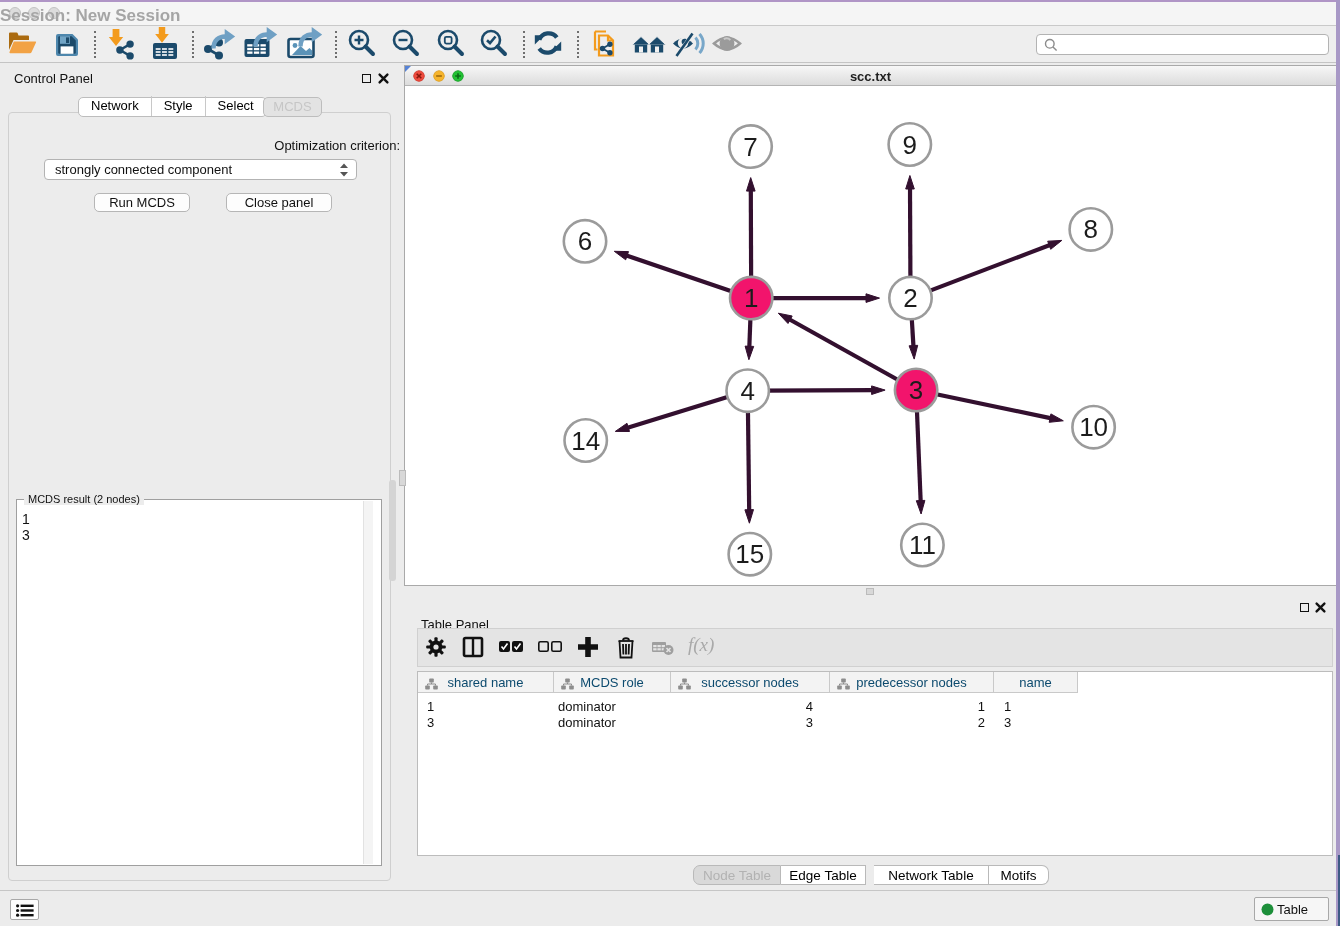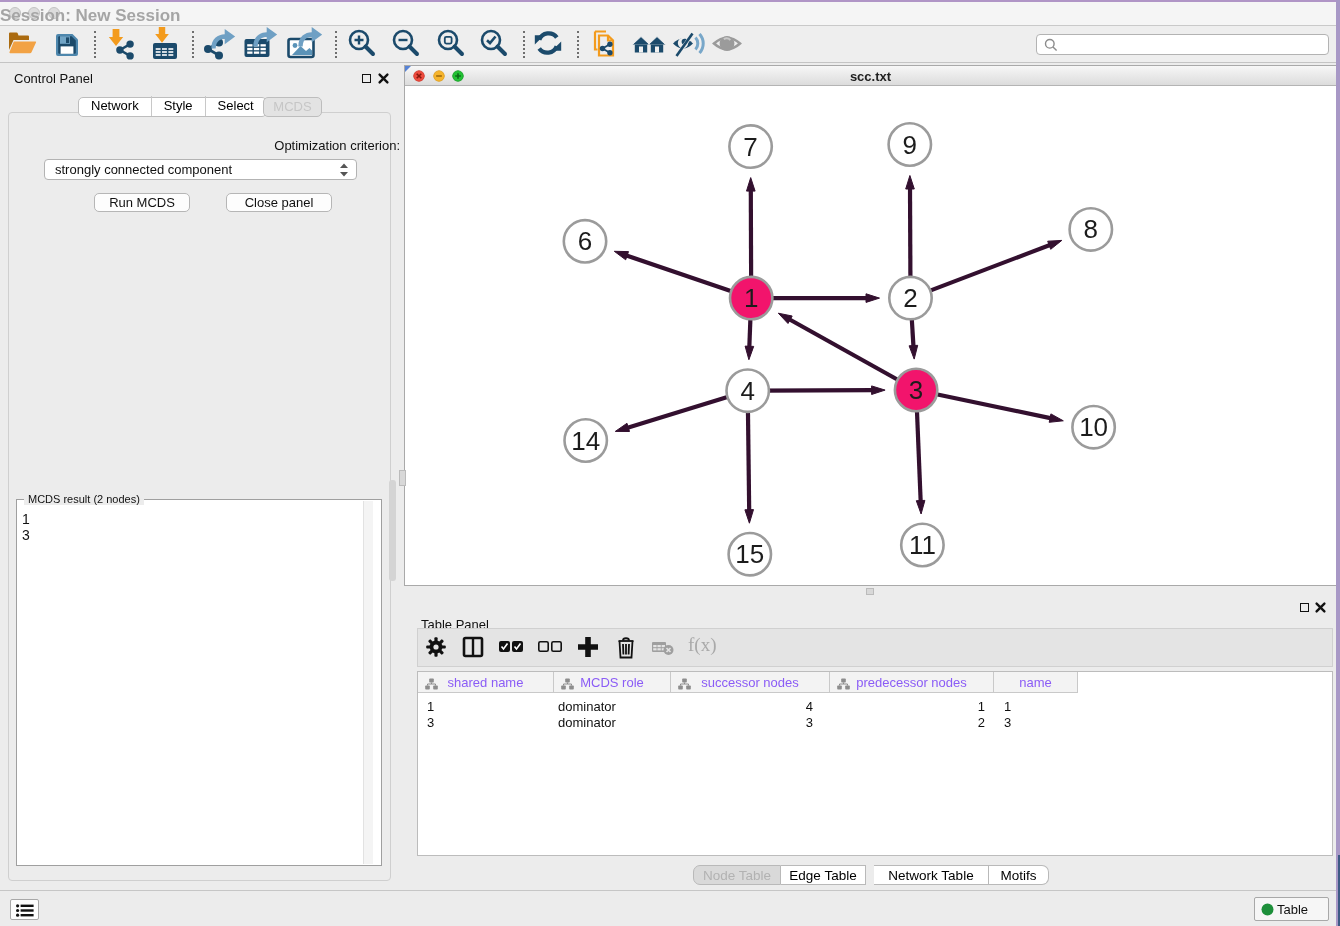--- a/index.html
+++ b/index.html
@@ -28,21 +28,21 @@
 #cp-scroll { left:389px; top:480px; width:7px; height:101px; background:#d4d4d4; border-radius:3px; }
 
 #netwin { left:404px; top:65px; width:933px; height:521px; background:#fff; border:1px solid #a9a9a9; }
 #nettitle { left:0; top:0; width:100%; height:20px; background:linear-gradient(#f7f7f7,#dcdcdc); border-bottom:1px solid #b4b4b4; }
 #nettitle .t { width:100%; text-align:center; font-size:13px; font-weight:bold; color:#222; margin-top:3px; }
 .mac { width:12px; height:12px; border-radius:50%; top:4px; }
 
 #tp-title { left:421px; top:601px; font-size:13px; color:#111;margin-top:16px; }
 #tp-toolbar { left:417px; top:628px; width:916px; height:39px; background:#e4e4e4; border:1px solid #d0d0d0; }
 #tp-table { left:417px; top:671px; width:916px; height:185px; background:#fff; border:1px solid #bcbcbc; }
-.th { position:absolute; top:0; height:21px; background:#f3f3f3; border-right:1px solid #c9c9c9; border-bottom:1px solid #c9c9c9; font-size:13px; color:#8b5cf6; text-align:center; line-height:21px; }
+.th { position:absolute; top:0; height:21px; background:#f3f3f3; border-right:1px solid #c9c9c9; border-bottom:1px solid #c9c9c9; font-size:13px; color:#0c4a6e; text-align:center; line-height:21px; }
 .td { position:absolute; font-size:13px; color:#111; }
 
 .btab { position:absolute; top:865px; height:20px; font-size:13.5px; text-align:center; line-height:20px; color:#000; background:#fff; border:1px solid #b9b9b9; }
 
 #statusbar { left:0; top:890px; width:1340px; height:36px; background:#ececec; border-top:1px solid #c6c6c6; }
 #rightstrip { left:1336px; top:0; width:4px; height:926px; background:#a898c6; }
 #rightstrip2 { left:1338px; top:855px; width:2px; height:71px; background:#3d5a84; }
 </style></head>
 <body>
 <div class="abs" id="titlebar"></div>
@@ -355,21 +355,21 @@
       <rect x="3.2" y="11" width="3.4" height="2.2"></rect>
       <rect x="7.4" y="11" width="3.4" height="2.2"></rect>
       <rect x="11.6" y="11" width="3.4" height="2.2"></rect>
 <rect x="3.2" y="14.2" width="3.4" height="2.2"></rect>
       <rect x="7.4" y="14.2" width="3.4" height="2.2"></rect>
       <rect x="11.6" y="14.2" width="3.4" height="2.2"></rect>
     </g>
 <circle cx="18.5" cy="16" r="5" fill="#9f9f9f"></circle>
     <path d="M16.5 14 L20.5 18 M20.5 14 L16.5 18" stroke="#e4e4e4" stroke-width="1.6"></path>
   </svg>
-<div class="abs" style="left:688px; top:634px; font-family:'Liberation Serif',serif; font-size:19px; color:#a9a9a9;">f(x)</div>
+<div class="abs" style="left:688px; top:634px; font-family:'Liberation Serif',serif; font-style:italic; font-size:19px; color:#a9a9a9;">f(x)</div>
 <div class="abs" style="left:1300px; top:603px; width:9px; height:9px; border:1.6px solid #111;"></div>
 <svg class="abs" style="left:1314px; top:601px;" width="13" height="13" viewBox="0 0 13 13">
     <path d="M2.6 2.6 L10.4 10.4 M10.4 2.6 L2.6 10.4" stroke="#111" stroke-width="2.4" stroke-linecap="round"></path>
   </svg>
 <div class="abs" id="tp-table">
     <div class="th" style="left:0px; width:136px;">shared name</div>
 <div class="abs" style="left:7px; top:4px;"><svg width="13" height="12" viewBox="0 0 13 12">
         <g fill="#8d8d8d">
           <rect x="4.2" y="0.5" width="4.6" height="4" rx="0.8"></rect>
           <rect x="0.2" y="7.5" width="4.6" height="4" rx="0.8"></rect>

